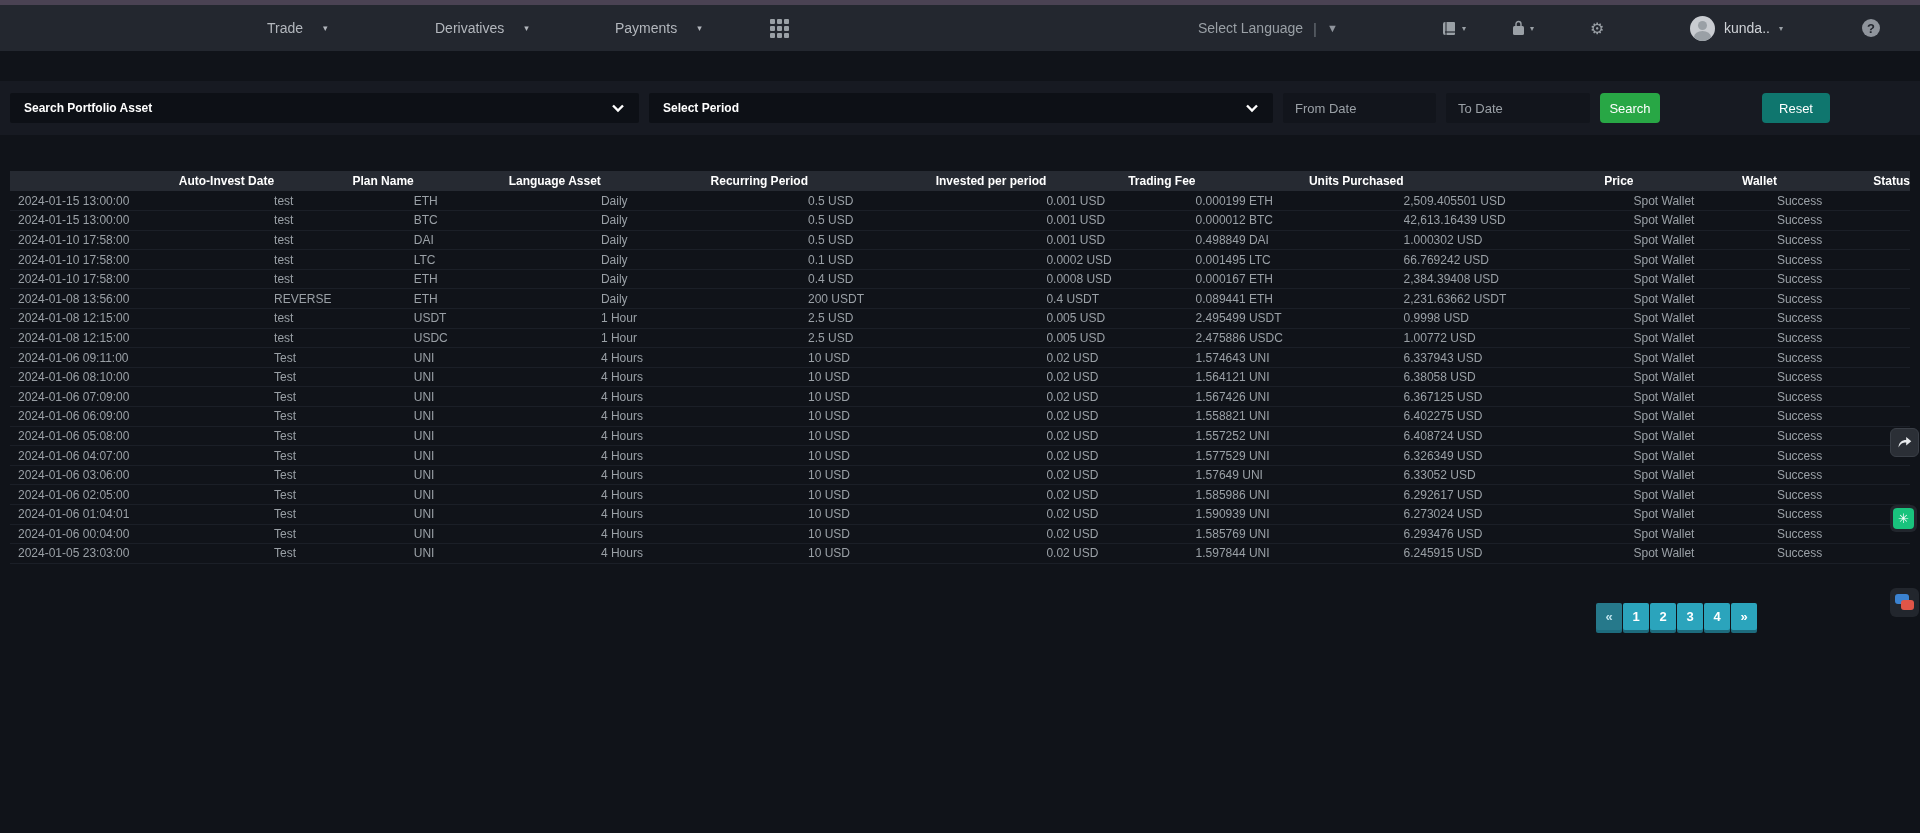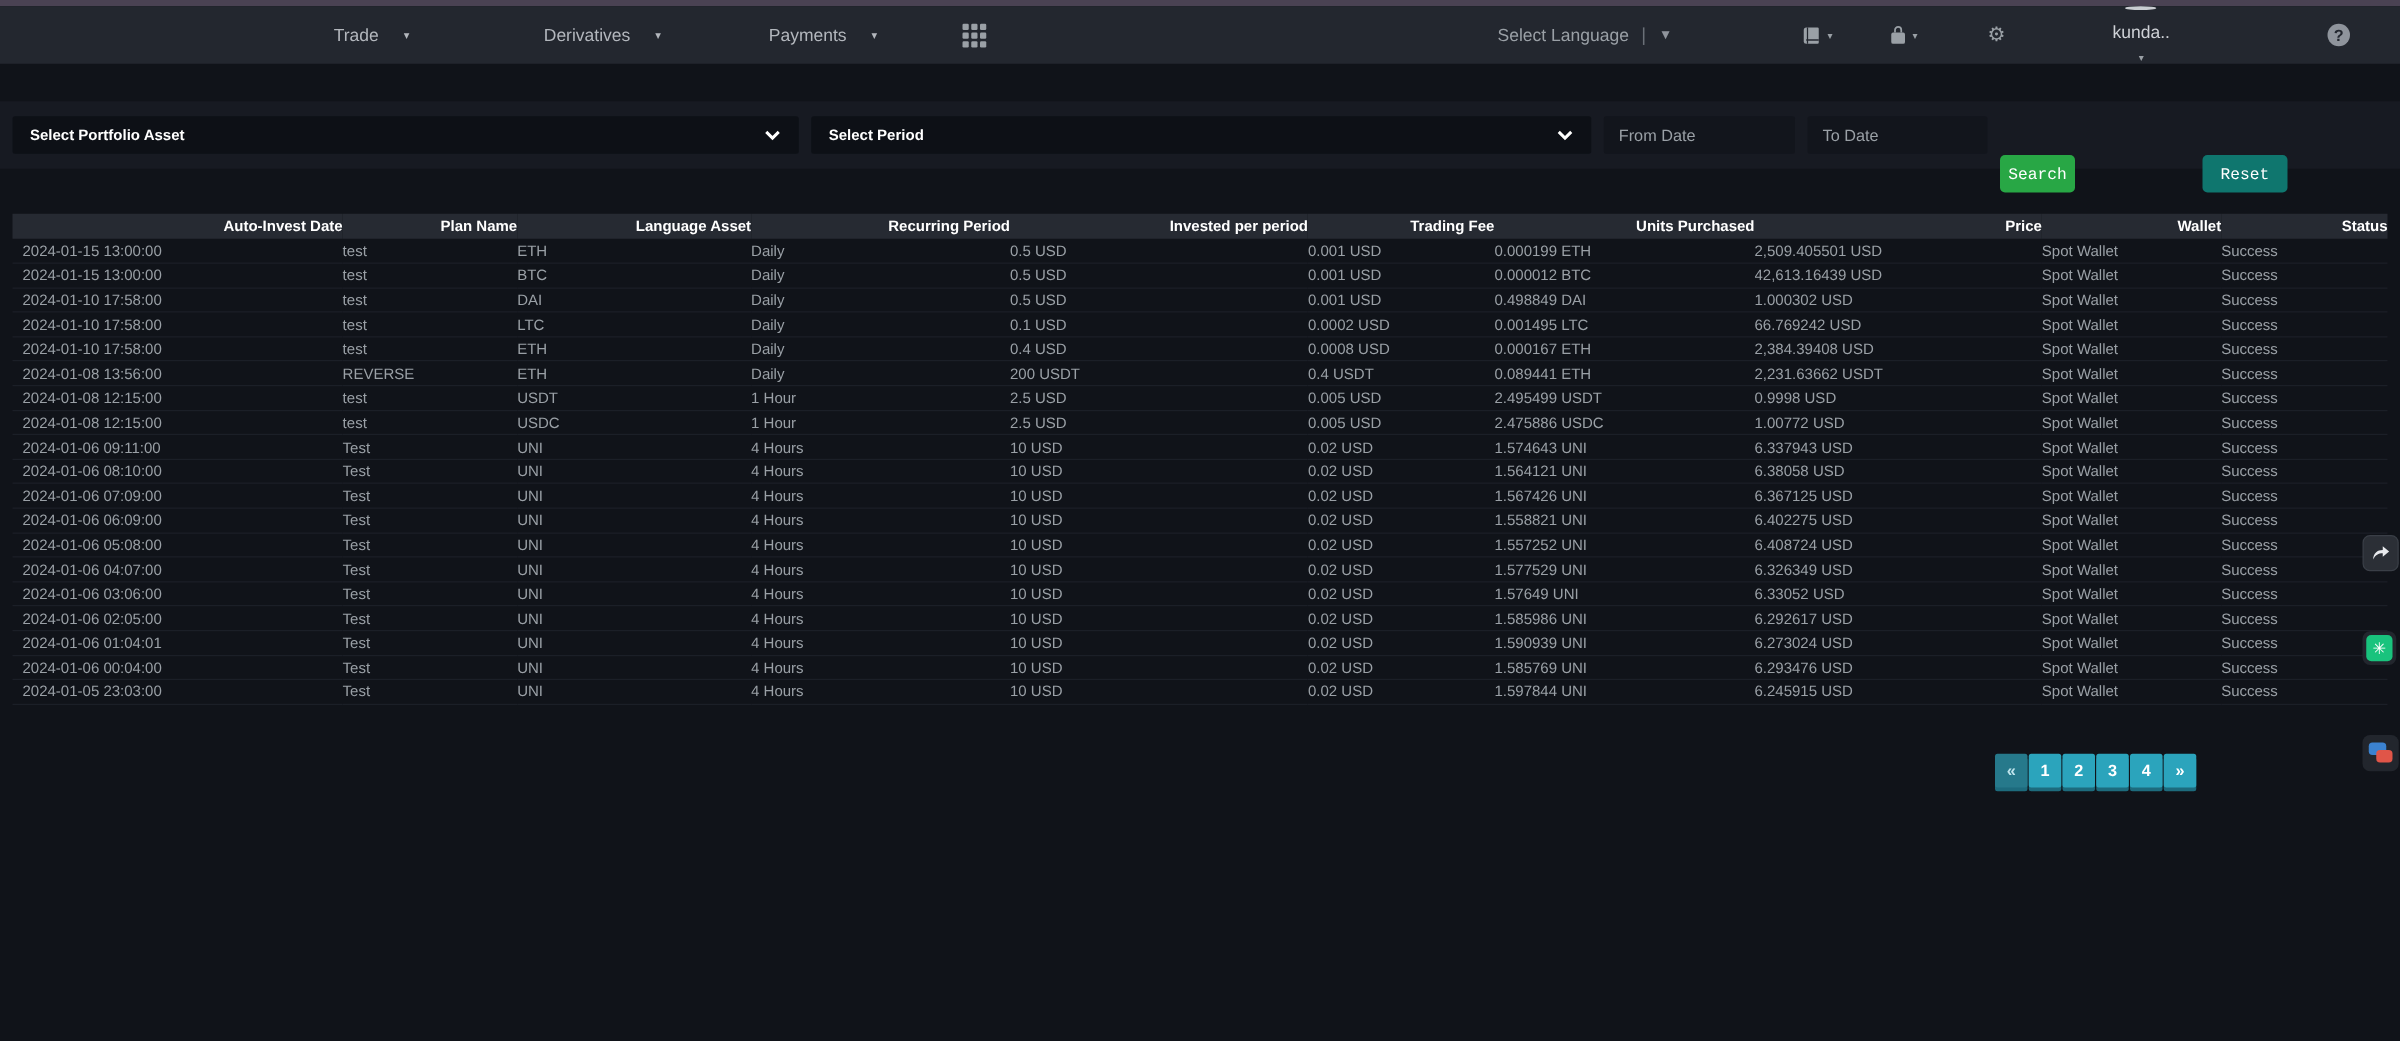--- a/index.html
+++ b/index.html
@@ -44,21 +44,21 @@
     position: absolute; top: 0; height: 46px;
     display: flex; align-items: center; gap: 4px;
     cursor: pointer; color: #9aa0a6;
   }
   .icon-book { left: 1441px; }
   .icon-bag { left: 1511px; }
   .icon-gear { left: 1590px; font-size: 16px; color: #9aa0a6; }
   .mini-caret { font-size: 8px; color: #9aa0a6; }
   .user-wrap {
     position: absolute; left: 1690px; top: 0; height: 46px;
-    display: flex; align-items: center; gap: 9px; cursor: pointer; flex-direction: column;
+    display: flex; align-items: center; gap: 9px; cursor: pointer;
   }
   .avatar {
     width: 25px; height: 25px; border-radius: 50%;
     background: #c9ccd1; position: relative; overflow: hidden;
   }
   .avatar::before { 
     content: ""; position: absolute; left: 8px; top: 5px;
     width: 9px; height: 9px; border-radius: 50%; background: #9aa0a6;
   }
   .avatar::after { 
@@ -95,22 +95,21 @@
     color: #fdba74; font-size: 13px; padding: 0 12px;
     font-family: "Liberation Sans", sans-serif;
   }
   .date-input::placeholder { color: #9aa0a6; opacity: 1; }
   .inp-from { left: 1283px; width: 153px; }
   .inp-to { left: 1446px; width: 144px; }
   .btn {
     position: absolute; top: 12px; height: 30px;
     border: none; border-radius: 4px;
     color: #ffffff; font-size: 13px; cursor: pointer;
-    font-family: Liberation Mono, monospace;
-    margin-top: 31px;
+    font-family: Liberation Sans, sans-serif;
   }
   .btn-search { left: 1600px; width: 60px; background: #28a745; }
   .btn-reset { left: 1762px; width: 68px; background: #0f766e; }
   
   .table-wrap { position: absolute; left: 10px; top: 171px; width: 1900px; }
   table { width: 100%; border-collapse: collapse; table-layout: fixed; }
   thead th {
     background: #262a32; color: #ffffff;
     font-size: 12px; font-weight: bold; text-align: right;
     height: 20px; padding: 0;
@@ -221,21 +220,21 @@
     <span class="mini-caret">▾</span>
   </div>
 
   <div class="icon-btn help-btn">
     <div class="help-circle">?</div>
   </div>
 </header>
 
 <section class="filter-panel">
   <div class="select-box sel-asset">
-    <span class="sel-label">Select Portfolio Asset</span>
+    <span class="sel-label">Search Portfolio Asset</span>
     <svg class="sel-chevron" viewBox="0 0 14 14">
         <polyline points="2,4.5 7,9.5 12,4.5"></polyline>
       </svg>
   </div>
   <div class="select-box sel-period">
     <span class="sel-label">Select Period</span>
     <svg class="sel-chevron" viewBox="0 0 14 14">
         <polyline points="2,4.5 7,9.5 12,4.5"></polyline>
       </svg>
   </div>

